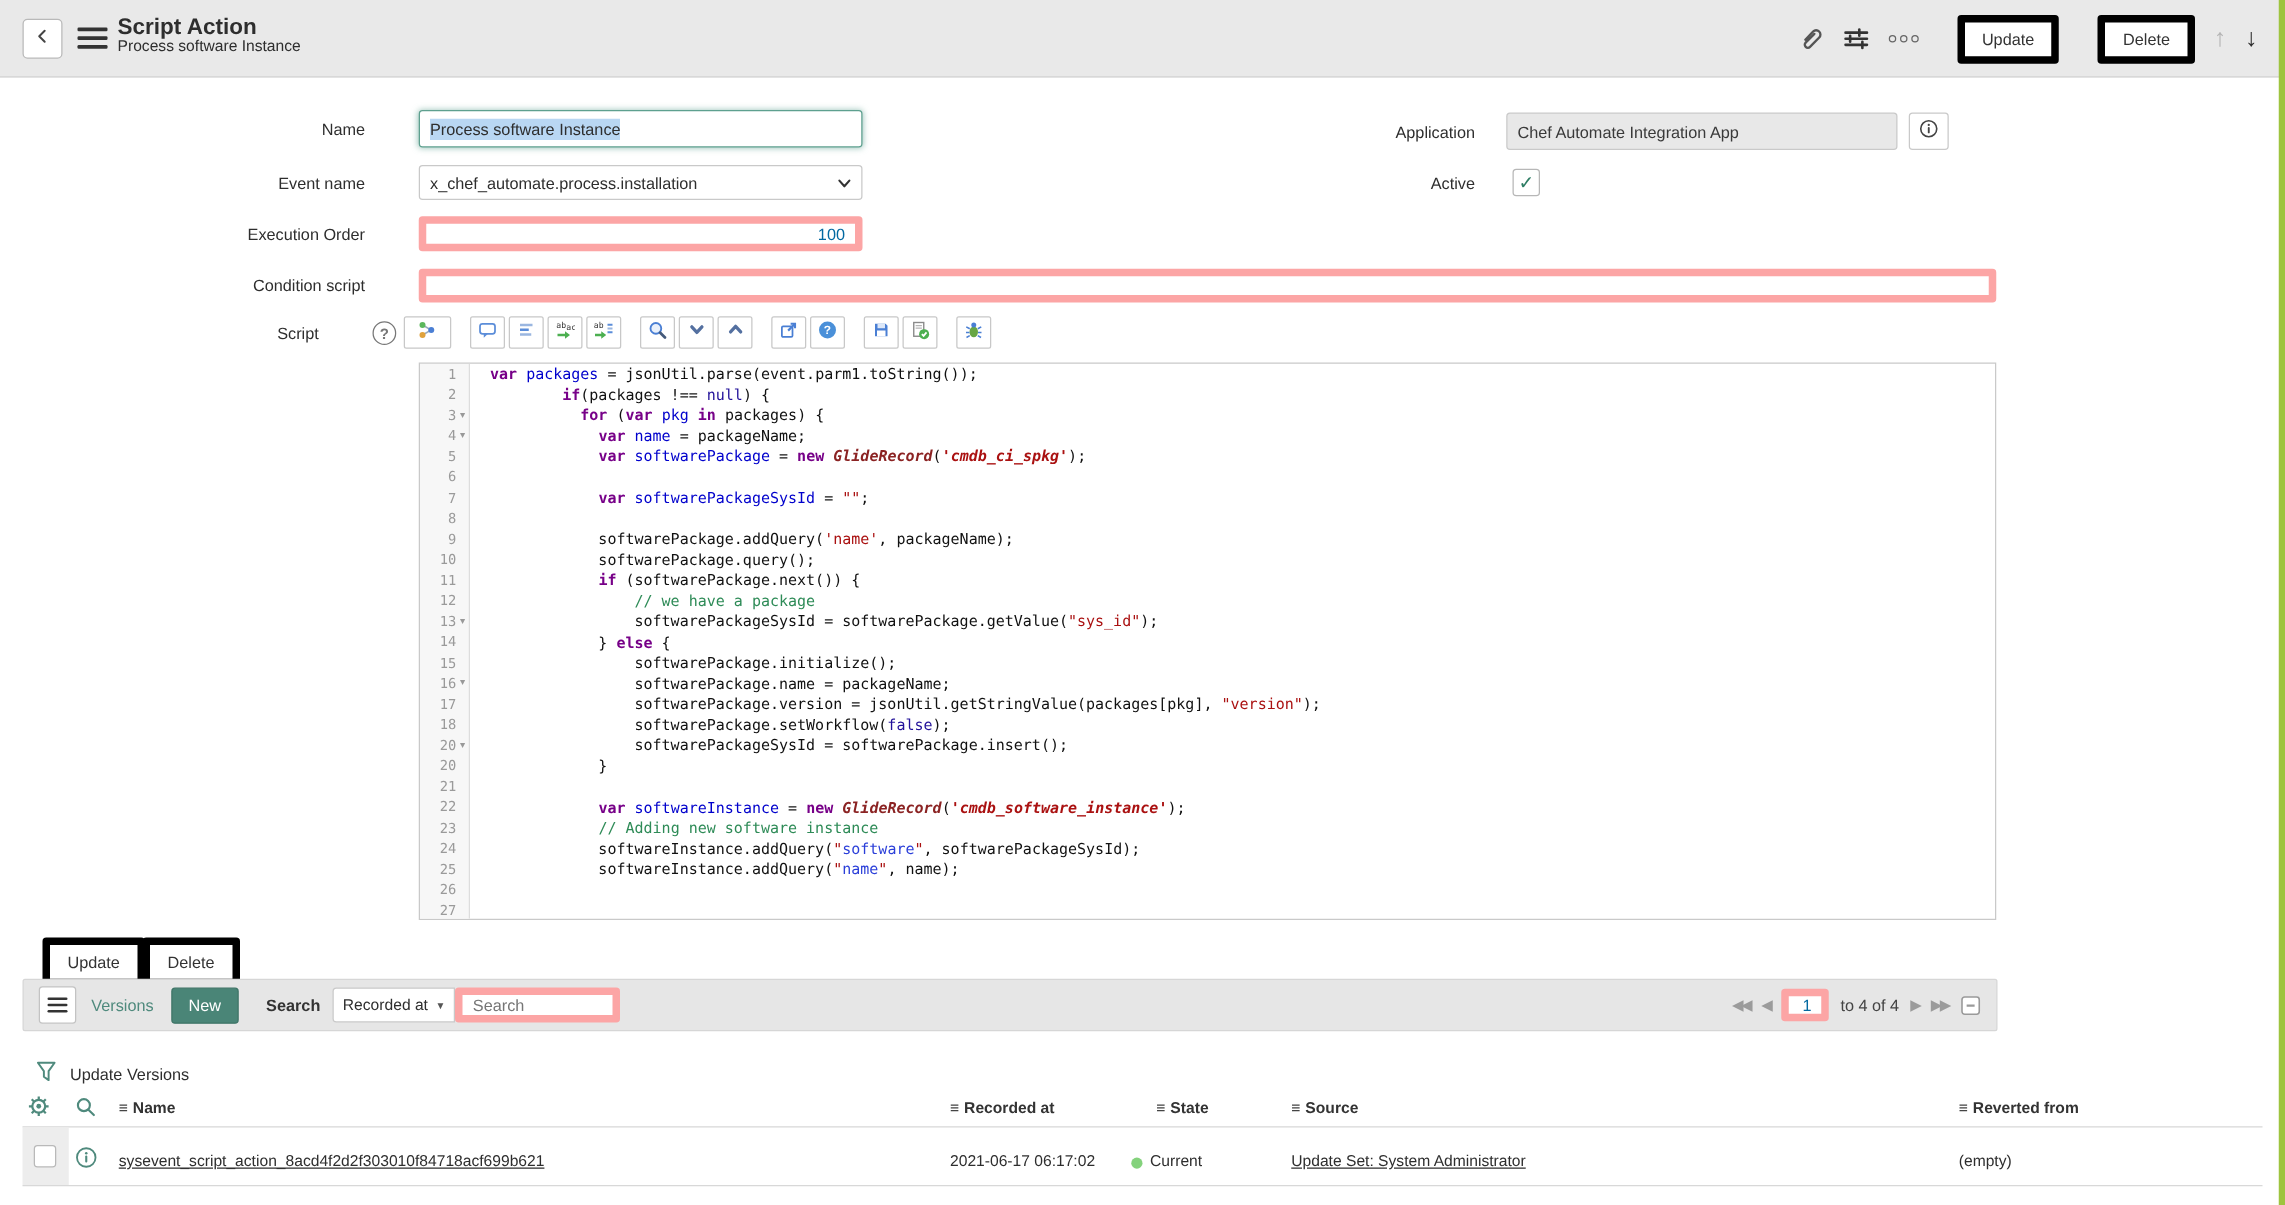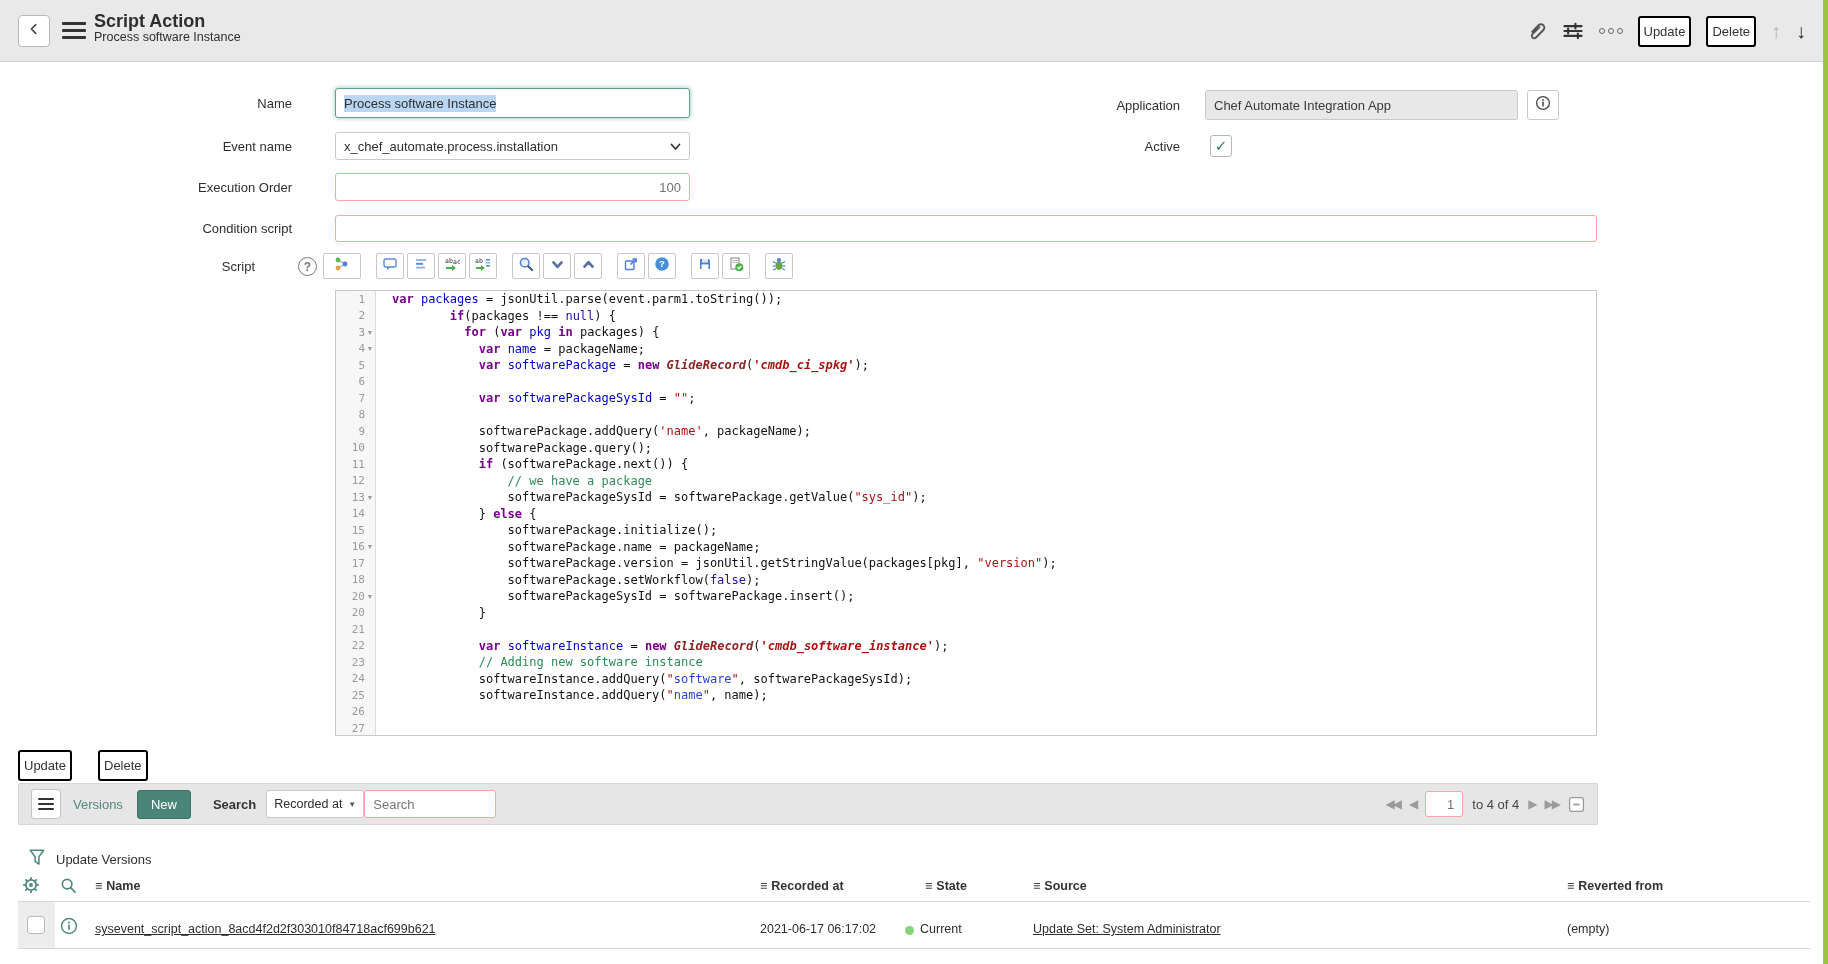--- a/index.html
+++ b/index.html
@@ -12,32 +12,32 @@
   .back-btn { left:18px; top:15px; width:32px; height:32px; background:#fff; border:1px solid #b9b9b9; border-radius:4px; display:flex; align-items:center; justify-content:center; cursor:pointer; }
   .burger { display:flex; flex-direction:column; justify-content:space-between; width:24px; height:17px; cursor:pointer; }
   .burger i { display:block; height:3.4px; background:#333; border-radius:1px; }
   .titleblock { left:94px; top:13px; line-height:16px; }
   .titleblock .t1 { font-size:18px; font-weight:700; color:#2e2e2e; }
   .titleblock .t2 { font-size:12.5px; color:#2e2e2e; }
   .top-actions { right:22px; top:0; height:62px; display:flex; align-items:center; gap:15px; }
   .icon-btn { display:flex; align-items:center; justify-content:center; cursor:pointer; }
   .dots { display:flex; gap:3px; cursor:pointer; }
   .dots i { width:6px; height:6px; border:1.6px solid #666; border-radius:50%; }
-  .btn { background:#fff; border:2px solid #000000; border-radius:3px; font-size:13px; color:#333; padding:6px 4px; cursor:pointer; font-family:inherit; }
+  .btn { background:#fff; border:6px solid #000000; border-radius:3px; font-size:13px; color:#333; padding:6px 14px; cursor:pointer; font-family:inherit;margin-left:16px; }
   .arrow-up { font-size:20px; color:#b5b5b5; font-weight:700; cursor:pointer; }
   .arrow-down { font-size:20px; color:#2e2e2e; font-weight:700; cursor:pointer; }
   .green-strip { left:1823px; top:0; width:5px; height:964px; background:#9ec43f; }
 
   
   .flabel { font-size:13px; color:#2e2e2e; text-align:right; }
   .input { background:#fff; border:1px solid #c9c9c9; border-radius:3px; font-size:13px; color:#2e2e2e; padding:0 8px; display:flex; align-items:center; }
   .input-focus { border:1px solid #5ea08f; box-shadow:0 0 5px rgba(94,160,143,.65); }
   .sel-text { background:#b9d7f3; padding:1px 0; }
   .select-box { justify-content:space-between; cursor:pointer;gap:35px; }
-  input.raw { background:#fff; border:1px solid #fca5a5; border-radius:3px; font-size:13px; color:#737373; padding:0 8px; font-family:inherit; }
+  input.raw { background:#fff; border:6px solid #fca5a5; border-radius:3px; font-size:13px; color:#0369a1; padding:0 8px; font-family:inherit; }
   .readonly { background:#e8e8e8; color:#3a3a3a; }
   .info-btn { background:#fff; border:1px solid #c9c9c9; border-radius:3px; display:flex; align-items:center; justify-content:center; cursor:pointer; }
   .checkbox { width:22px; height:22px; background:#fff; border:1px solid #b7b7b7; border-radius:3px; display:flex; align-items:center; justify-content:center; font-size:15px; font-weight:700; color:#2e7d64; cursor:pointer; }
 
   
   .sc-help { width:19px; height:19px; border:1.5px solid #777; border-radius:50%; color:#777; font-size:12px; font-weight:700; display:flex; align-items:center; justify-content:center; }
   .toolbar { display:flex; align-items:center; }
   .tb-btn { width:28px; height:26px; background:#fff; border:1px solid #c8c8c8; border-radius:2px; display:flex; align-items:center; justify-content:center; margin-right:3px; cursor:pointer; }
   .tb-btn.wide { width:38px; }
   .grp { margin-left:12px; }

